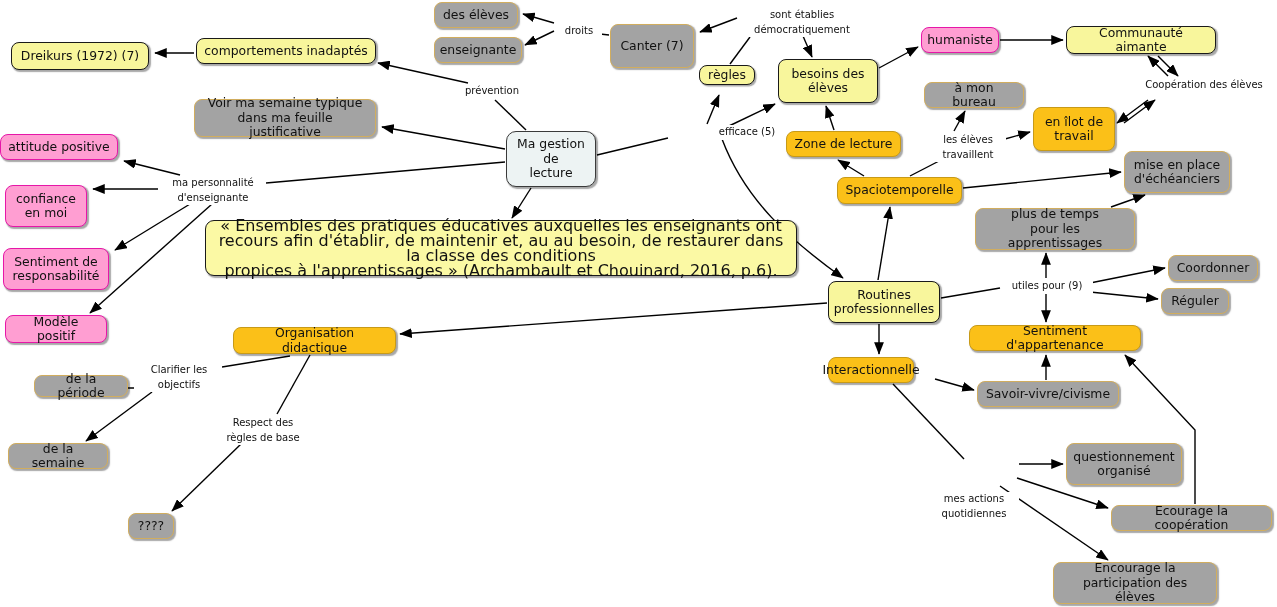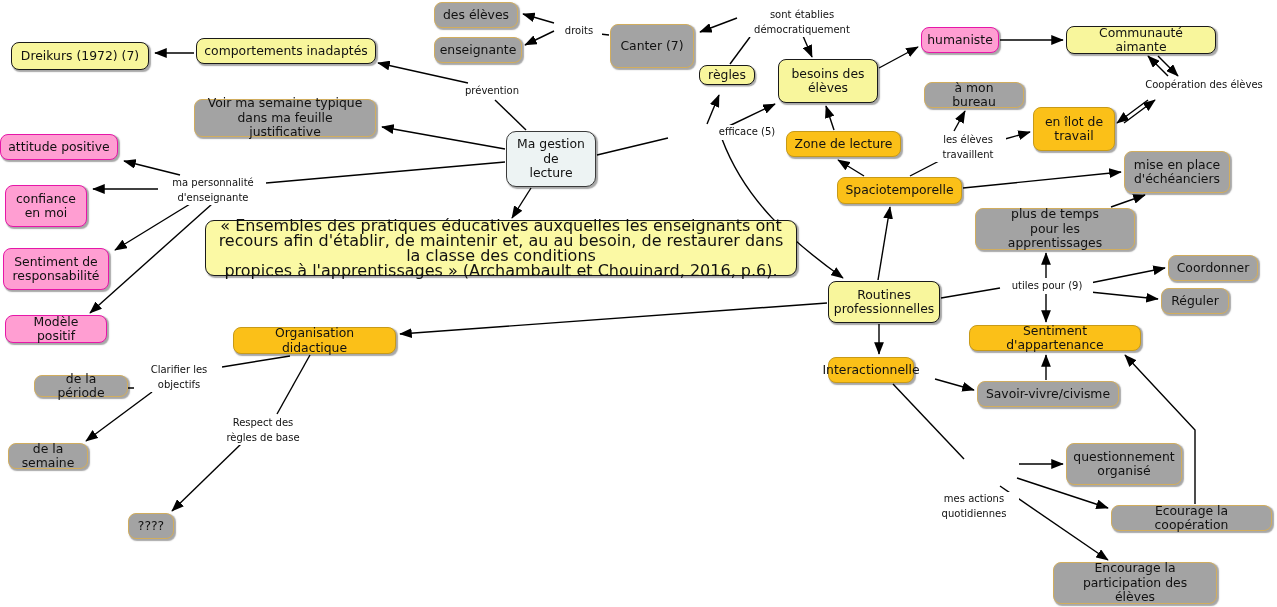--- a/index.html
+++ b/index.html
@@ -236,21 +236,21 @@
   <div class="node n-blue" style="left:1168px;top:255px;width:90px;height:26px;">Coordonner</div>
   <div class="node n-yellow" style="left:828px;top:281px;width:112px;height:42px;">Routines
 professionnelles</div>
   <div class="node n-blue" style="left:1161px;top:288px;width:68px;height:26px;">Réguler</div>
   <div class="node n-pink" style="left:5px;top:315px;width:102px;height:28px;">Modèle positif</div>
   <div class="node n-orange" style="left:233px;top:327px;width:163px;height:27px;">Organisation didactique</div>
   <div class="node n-orange" style="left:969px;top:325px;width:172px;height:26px;">Sentiment d'appartenance</div>
   <div class="node n-orange" style="left:828px;top:357px;width:86px;height:26px;">Interactionnelle</div>
   <div class="node n-blue" style="left:2px;top:375px;width:94px;height:22px;margin-left:32px;">de la période</div>
   <div class="node n-blue" style="left:977px;top:381px;width:142px;height:26px;">Savoir-vivre/civisme</div>
-  <div class="node n-blue" style="left:8px;top:443px;width:80px;height:26px;">de la semaine</div>
+  <div class="node n-blue" style="left:8px;top:443px;width:100px;height:26px;">de la semaine</div>
   <div class="node n-blue" style="left:1066px;top:443px;width:116px;height:42px;">questionnement
 organisé</div>
   <div class="node n-blue" style="left:128px;top:513px;width:46px;height:26px;">????</div>
   <div class="node n-blue" style="left:1053px;top:562px;width:164px;height:42px;">Encourage la
 participation des élèves</div>
   <div class="node n-blue" style="left:1111px;top:505px;width:161px;height:26px;">Ecourage la coopération</div>
 
   <div class="edge-label" style="left:556px;top:24px;width:44px;">droits</div>
   <div class="edge-label" style="left:740px;top:8px;width:122px;">sont établies
 démocratiquement</div>

